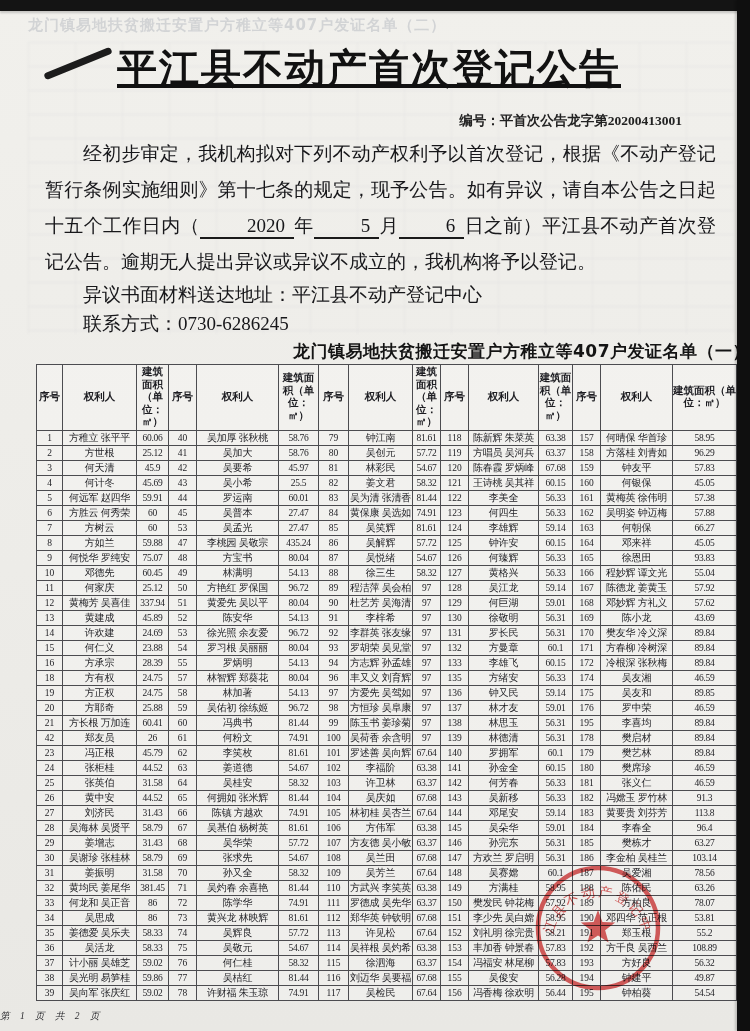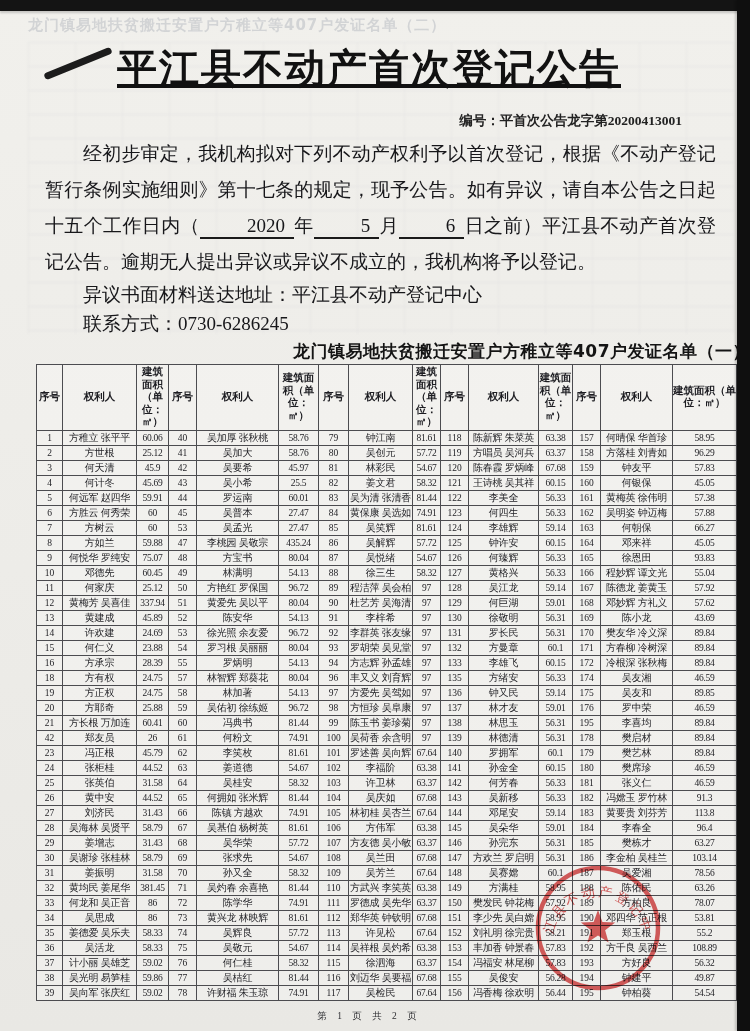--- a/index.html
+++ b/index.html
@@ -24,21 +24,21 @@
   .tbl-title{margin-top:3px;text-align:right;font-family:"DejaVu Sans","Liberation Sans",sans-serif;
     font-weight:bold;font-size:17px;line-height:20px;letter-spacing:.5px;color:#141414;}
   table.tbl{margin:3px 0 0 36px;width:700px;border-collapse:collapse;table-layout:fixed;background:rgba(255,255,255,.25);}
   .tbl th,.tbl td{border:1px solid #4c4c50;padding:0;text-align:center;vertical-align:middle;color:#1d1d22;}
   .tbl th{font-size:10.5px;line-height:1.2;font-weight:600;height:40px;padding:1px 0;}
   .tbl td{height:14px;font-size:10px;white-space:nowrap;}
   td.c-owner{letter-spacing:-.2px;overflow:hidden;}
   td.c-area{font-size:9.5px;letter-spacing:-.3px;}
   td.c-seq{font-size:9.5px;}
   .stamp{position:absolute;left:528px;top:850px;mix-blend-mode:multiply;opacity:.82;filter:blur(.3px);}
-  .footer{position:absolute;left:0;top:1010px;width:738px;text-align:center;font-size:9.5px;letter-spacing:4px;color:#2c2c30;}
+  .footer{position:absolute;left:0;top:1010px;width:738px;font-size:9.5px;letter-spacing:4px;color:#2c2c30;font-style:italic;}
 </style>
 </head>
 <body>
 
 <div class="page">
 
   <div class="ghost">
     <div class="ghost-title">龙门镇易地扶贫搬迁安置户方稚立等407户发证名单（二）</div>
     <div class="ghost-grid"></div>
   </div>

